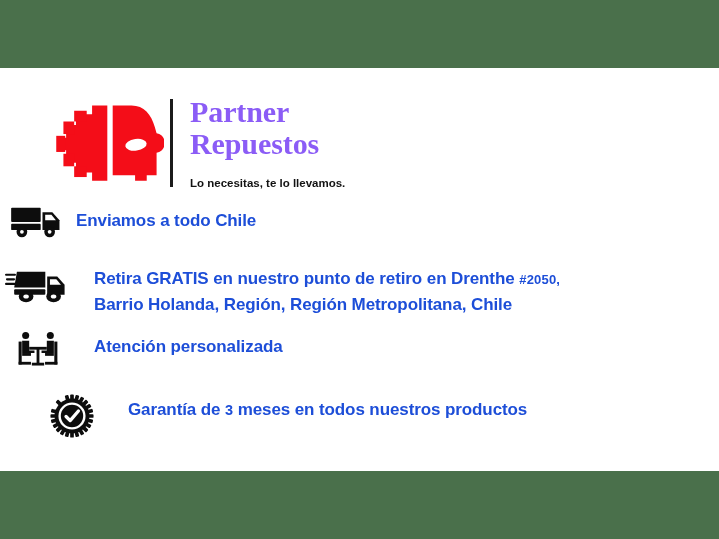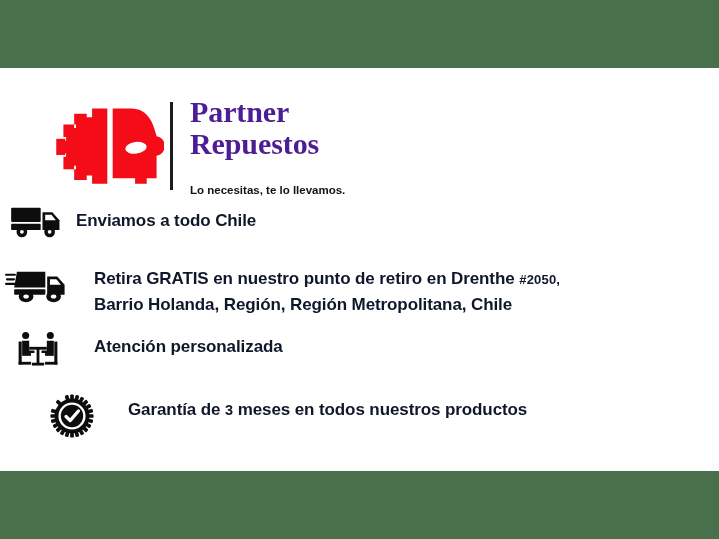--- a/index.html
+++ b/index.html
@@ -66,31 +66,31 @@
   }
   .logo-words {
     display: block;
     padding-top: 2px;
   }
   .brand-line {
     font-family: "Liberation Serif", serif;
     font-weight: bold;
     font-size: 30px;
     line-height: 32px;
-    color: #4c1d95;
+    color: #8b5cf6;
     letter-spacing: -0.1px;
     white-space: nowrap;
   }
   .brand-tagline {
     font-family: "Liberation Sans", sans-serif;
     font-weight: bold;
     font-size: 11.5px;
     line-height: 15px;
     color: #121212;
-    margin-top: 23px;
+    margin-top: 16px;
     white-space: nowrap;
   }
 
   
   .features {
     position: absolute;
     left: 0;
     top: 135px;
     width: 719px;
   }
@@ -109,21 +109,21 @@
     align-items: center;
     justify-content: center;
     padding-top: 2px;
   }
 
   .feature-text {
     font-family: "Liberation Sans", sans-serif;
     font-weight: bold;
     font-size: 17px;
     line-height: 24px;
-    color: #0f172a;
+    color: #1d4ed8;
     letter-spacing: -0.1px;
     padding-top: 6px;
   }
   .feature-text .small {
     font-size: 13px;
     letter-spacing: 0.2px;
   }
   .feature-text .num3 {
     font-size: 14.5px;
   }

